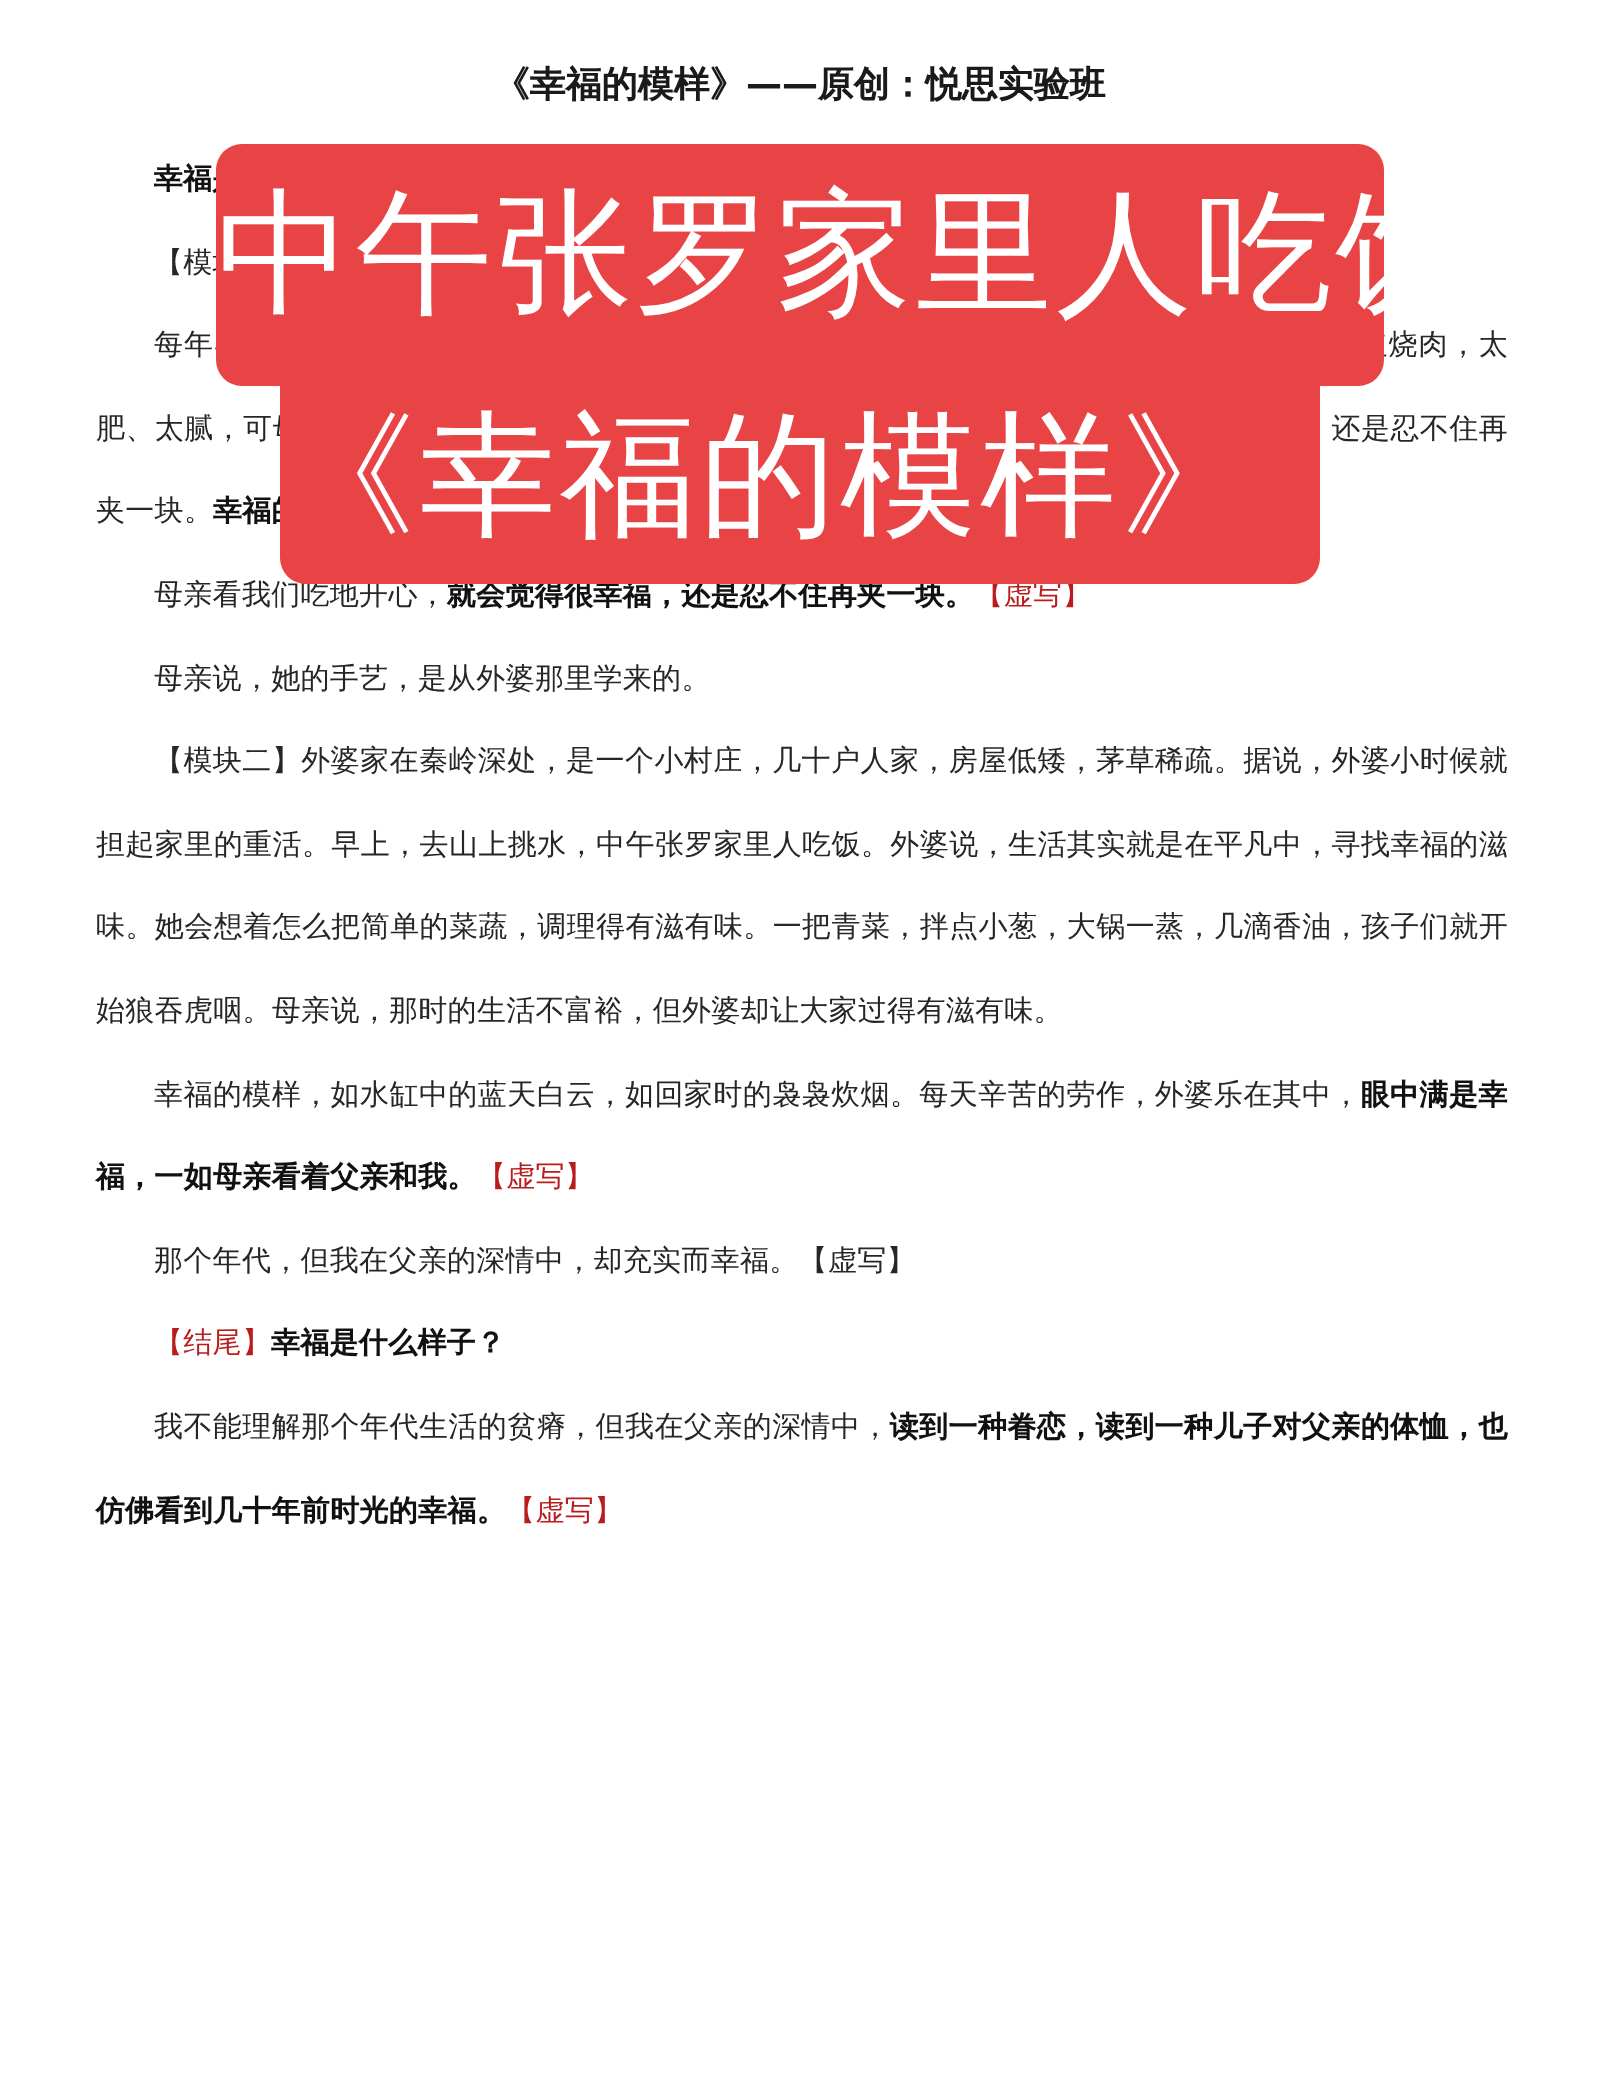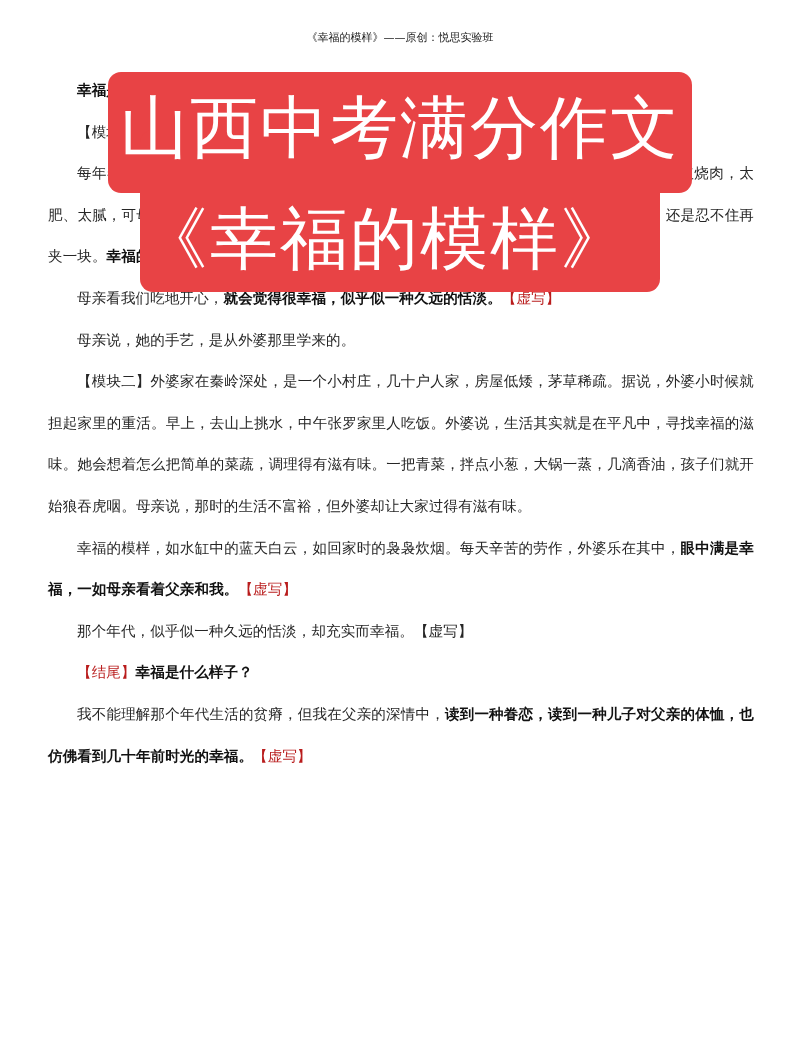--- a/index.html
+++ b/index.html
@@ -14,22 +14,22 @@
       overflow: hidden;
       font-family: "DejaVu Sans", "Liberation Sans", sans-serif;
       color: #222222;
     }
     .doc-title {
       position: absolute;
       top: 30px;
       left: 0;
       width: 800px;
       text-align: center;
-      font-size: 11px;
-      font-weight: normal;
+      font-size: 18px;
+      font-weight: bold;
       color: #1a1a1a;
       letter-spacing: 0px;
     }
     .doc-body {
       position: absolute;
       top: 70px;
       left: 48px;
       width: 706px;
     }
     .para {
@@ -95,38 +95,38 @@
   <p class="para indent">
     <b>幸福是</b>
   </p>
   <p class="para indent">
     <span>【模块一】</span>
   </p>
   <p class="para indent">
     <span>每年春节，母亲总会做一碗红烧肉，软糯香甜，入口即化。这是我最喜欢的一道菜。有人说红烧肉，太肥、太腻，可母亲做的红烧肉，油而不腻，肥而不柴，你会无法拒绝。有时即使已经吃得很饱，还是忍不住再夹一块。</span><b>幸福的感觉一直沉浸到心底。</b><span class="tag">【虚写】</span>
   </p>
   <p class="para indent">
-    <span>母亲看我们吃地开心，</span><b>就会觉得很幸福，似乎似一种久远的恬淡。</b><span class="tag">【虚写】</span>
+    <span>母亲看我们吃地开心，</span><b>就会觉得很幸福，还是忍不住再夹一块。</b><span class="tag">【虚写】</span>
   </p>
   <p class="para indent">
     <span>母亲说，她的手艺，是从外婆那里学来的。</span>
   </p>
   <p class="para indent">
     <span>【模块二】外婆家在秦岭深处，是一个小村庄，几十户人家，房屋低矮，茅草稀疏。据说，外婆小时候就担起家里的重活。早上，去山上挑水，中午张罗家里人吃饭。外婆说，生活其实就是在平凡中，寻找幸福的滋味。她会想着怎么把简单的菜蔬，调理得有滋有味。一把青菜，拌点小葱，大锅一蒸，几滴香油，孩子们就开始狼吞虎咽。母亲说，那时的生活不富裕，但外婆却让大家过得有滋有味。</span>
   </p>
   <p class="para indent">
     <span>幸福的模样，如水缸中的蓝天白云，如回家时的袅袅炊烟。每天辛苦的劳作，外婆乐在其中，</span><b>眼中满是幸福，一如母亲看着父亲和我。</b><span class="tag">【虚写】</span>
   </p>
   <p class="para indent">
-    <span>那个年代，似乎似一种久远的恬淡，却充实而幸福。【虚写】</span>
+    <span>那个年代，但我在父亲的深情中，却充实而幸福。【虚写】</span>
   </p>
   <p class="para indent">
     <span class="tag">【结尾】</span><b>幸福是什么样子？</b>
   </p>
   <p class="para indent">
     <span>我不能理解那个年代生活的贫瘠，但我在父亲的深情中，</span><b>读到一种眷恋，读到一种儿子对父亲的体恤，也仿佛看到几十年前时光的幸福。</b><span class="tag">【虚写】</span>
   </p>
 </div>
 
 <div class="overlay-top"></div>
 <div class="overlay-bottom"></div>
-<div class="overlay-line l1">山西中考满分作文</div>
+<div class="overlay-line l1">中午张罗家里人吃饭</div>
 <div class="overlay-line l2">《幸福的模样》</div>
 
 </body></html>

